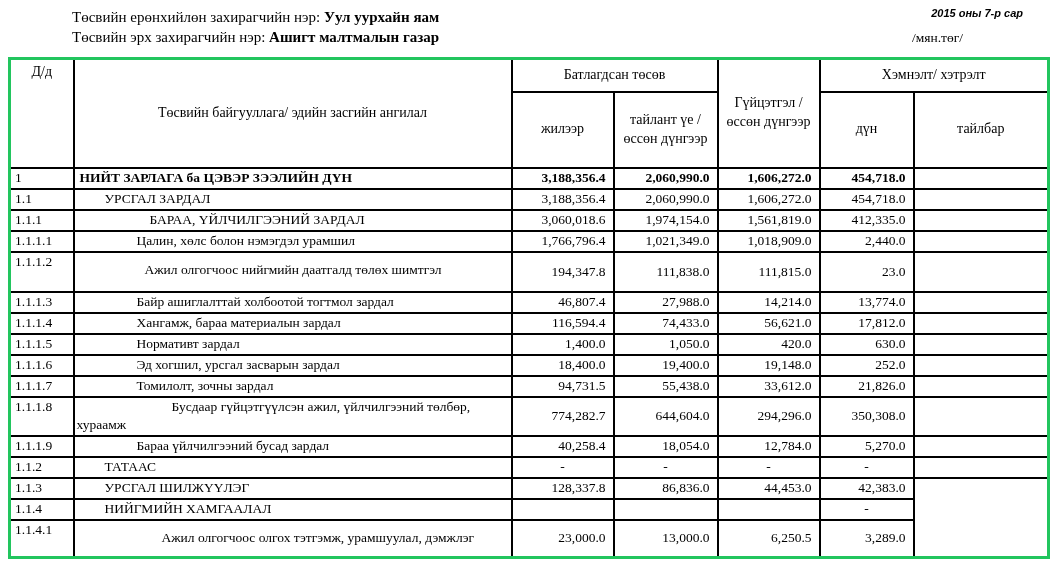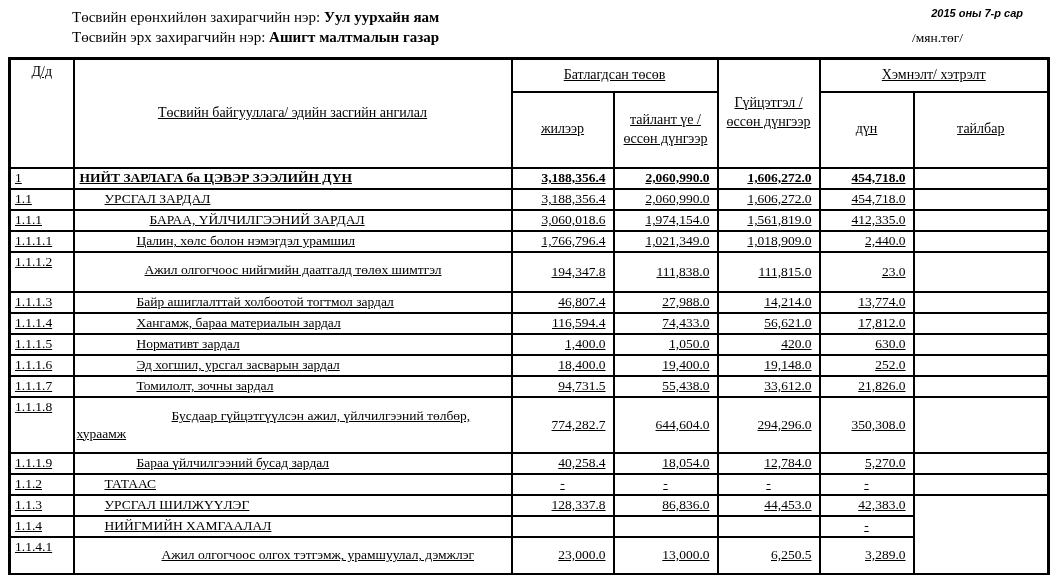--- a/index.html
+++ b/index.html
@@ -13,34 +13,33 @@
   .hdr-line .val { font-weight:bold; }
   #period {
     position:absolute; top:7px; right:32px; font-size:11px;
     font-family:"Liberation Sans", sans-serif; font-weight:bold; font-style:italic;
   }
   #unit { position:absolute; top:30px; right:92px; font-size:13.5px; }
 
   table#budget {
     position:absolute; left:8px; top:57px; width:1039px;
     border-collapse:collapse; table-layout:fixed;
-    border:3px solid #000000;
-    text-decoration:underline;
+    border:3px solid #22c55e;
   }
   th, td { border:2px solid #000; padding:0; overflow:hidden; }
   th {
     font-weight:normal; font-size:14px; text-align:center;
     vertical-align:middle; padding:2px 4px; line-height:1.35;
   }
   th.num-h { vertical-align:top; padding-top:3px; }
   tr.h-a { height:33px; }
   tr.h-b { height:76px; }
   tbody tr { height:21px; }
   tr.tall-a { height:40px; }
-  tr.tall-b { height:56px; }
+  tr.tall-b { height:39px; }
   tr.tall-c { height:38px; }
   td { font-size:13.5px; }
   td.num { vertical-align:top; text-align:left; padding:1px 2px 0 4px; }
   td.label { vertical-align:middle; text-align:left; padding:0 2px; line-height:1.3; }
   td.label.l1 { font-weight:bold; padding-left:5px;border-radius:10px; }
   td.label.l2 { padding-left:30px; }
   td.label.l3 { padding-left:75px; }
   td.label.l4 { text-indent:60px; }
   td.label.wrap { text-indent:95px; }
   td.label.wrap-c { text-indent:85px; }

